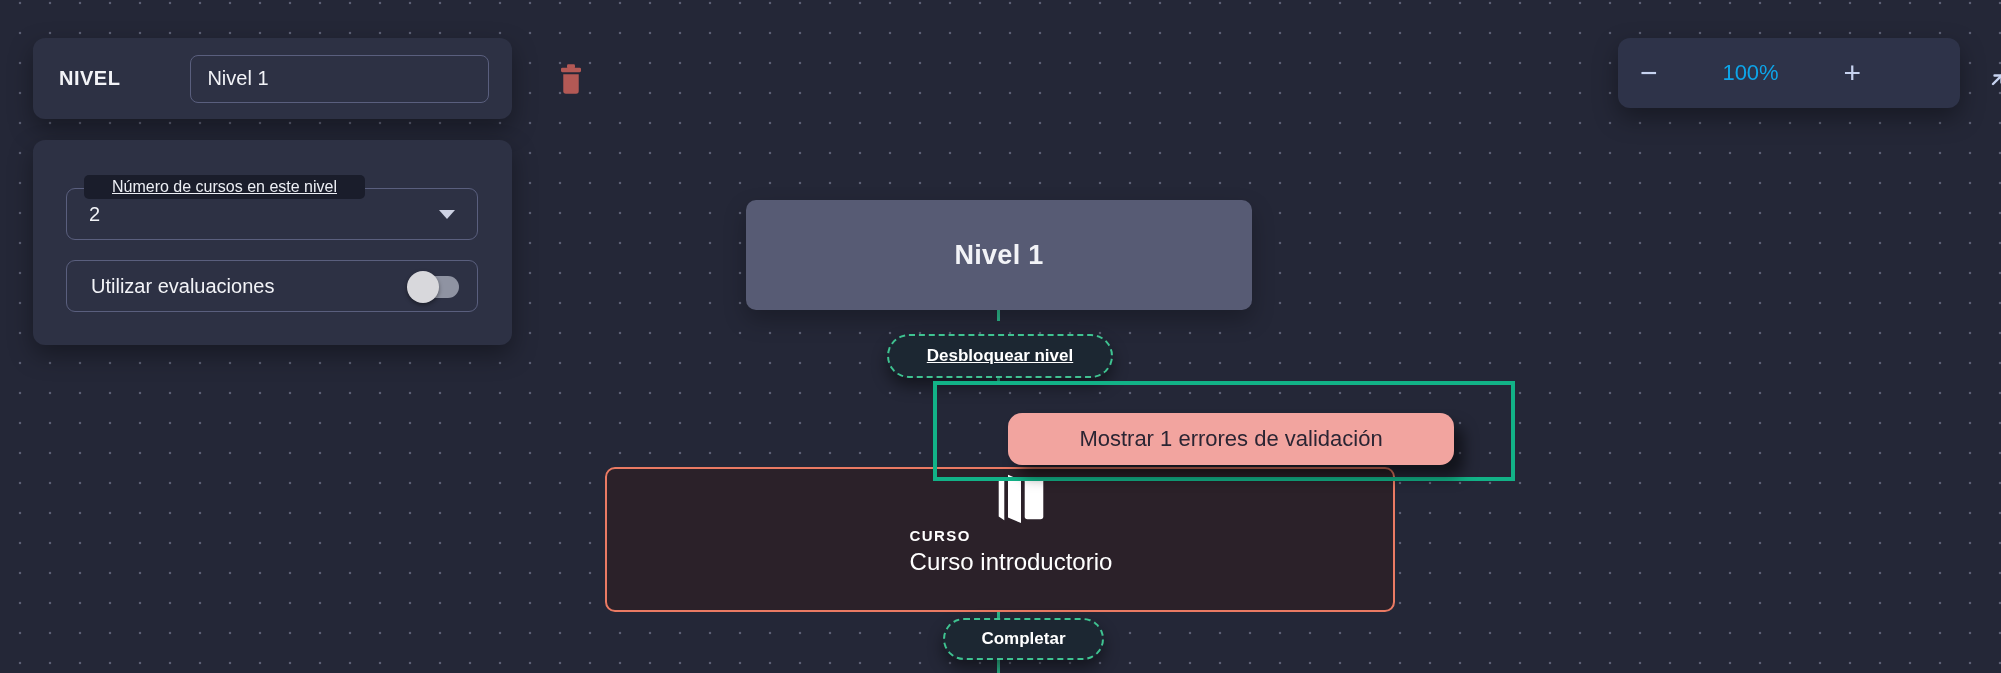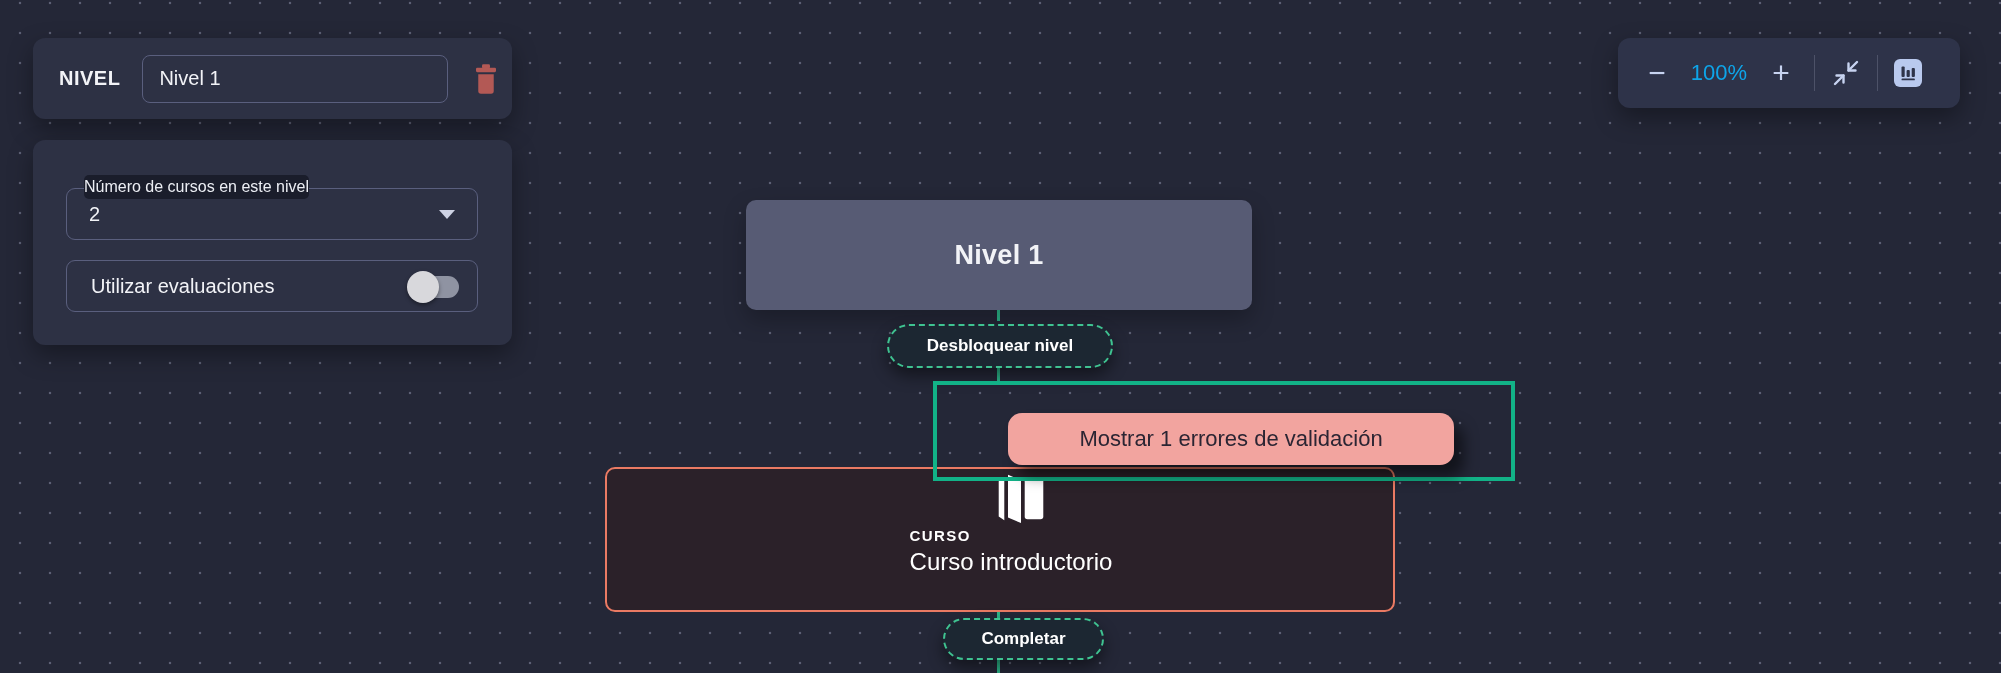--- a/index.html
+++ b/index.html
@@ -52,21 +52,21 @@
   .pill{
     position:absolute;z-index:3;
     background:var(--pill-fill);
     border:2px dashed var(--dashed-teal);
     border-radius:24px;
     display:flex;align-items:center;justify-content:center;
     font-size:17px;font-weight:700;color:#fff;
     box-shadow:0 8px 16px rgba(0,0,0,.45);
     cursor:pointer;
   }
-  .pill-unlock{left:887px;top:324px;width:226px;height:44px;}
+  .pill-unlock{left:887px;top:334px;width:226px;height:44px;text-decoration:underline;}
   .pill-complete{left:943px;top:618px;width:161px;height:42px;justify-content:center;}
   
   .selection-box{
     position:absolute;left:933px;top:381px;width:582px;height:100px;
     border:4px solid var(--accent-teal);z-index:4;pointer-events:none;
   }
   
   .validation-button{
     position:absolute;left:1008px;top:413px;width:446px;height:52px;z-index:5;
     background:var(--error-pink);color:var(--error-text);
@@ -94,20 +94,21 @@
     background:var(--warning-yellow);color:var(--warning-text);
     border:none;border-radius:12px;
     font-family:inherit;font-size:24px;font-weight:500;
     display:flex;align-items:center;justify-content:center;
     cursor:pointer;
   }
   
   .float-panel{
     position:absolute;background:var(--panel);border-radius:12px;z-index:10;
     box-shadow:0 10px 24px rgba(0,0,0,.35);
+    gap:48px;
   }
   .level-panel{left:33px;top:38px;width:479px;height:81px;display:flex;align-items:center;}
   .level-label{margin-left:26px;font-size:20px;font-weight:600;letter-spacing:.5px;}
   .level-name-input{
     margin-left:22px;width:306px;height:48px;
     background:transparent;border:1px solid var(--border-muted);border-radius:8px;
     color:var(--text);font-family:inherit;font-size:20px;padding:0 16px;outline:none;
   }
   .delete-level-button{
     margin-left:18px;background:none;border:none;cursor:pointer;
@@ -121,22 +122,22 @@
   }
   .courses-select{top:48px;cursor:pointer;}
   .courses-select-value{margin-left:22px;font-size:20px;}
   .chevron-down-icon{
     position:absolute;right:22px;top:21px;
     width:0;height:0;border-left:8px solid transparent;border-right:8px solid transparent;
     border-top:9px solid #cdd2e4;
   }
   .courses-select-label{
     position:absolute;left:17px;top:-14px;
-    background:#1a1d2b;border-radius:5px;padding:3px 0;
-    font-size:16px;color:#eceef4;white-space:nowrap;z-index:2;
+    background:#1a1d2b;border-radius:5px;padding:3px 28px;
+    font-size:16px;color:#eceef4;white-space:nowrap;z-index:2;text-decoration:underline;
   }
   .toggle-row{top:120px;}
   .toggle-label{margin-left:24px;font-size:20px;}
   .switch{position:absolute;right:18px;top:10px;width:52px;height:32px;cursor:pointer;}
   .switch-track{
     position:absolute;left:6px;top:5px;width:46px;height:22px;border-radius:11px;
     background:#8f93a2;
   }
   .switch-thumb{
     position:absolute;left:0;top:0;width:32px;height:32px;border-radius:50%;

